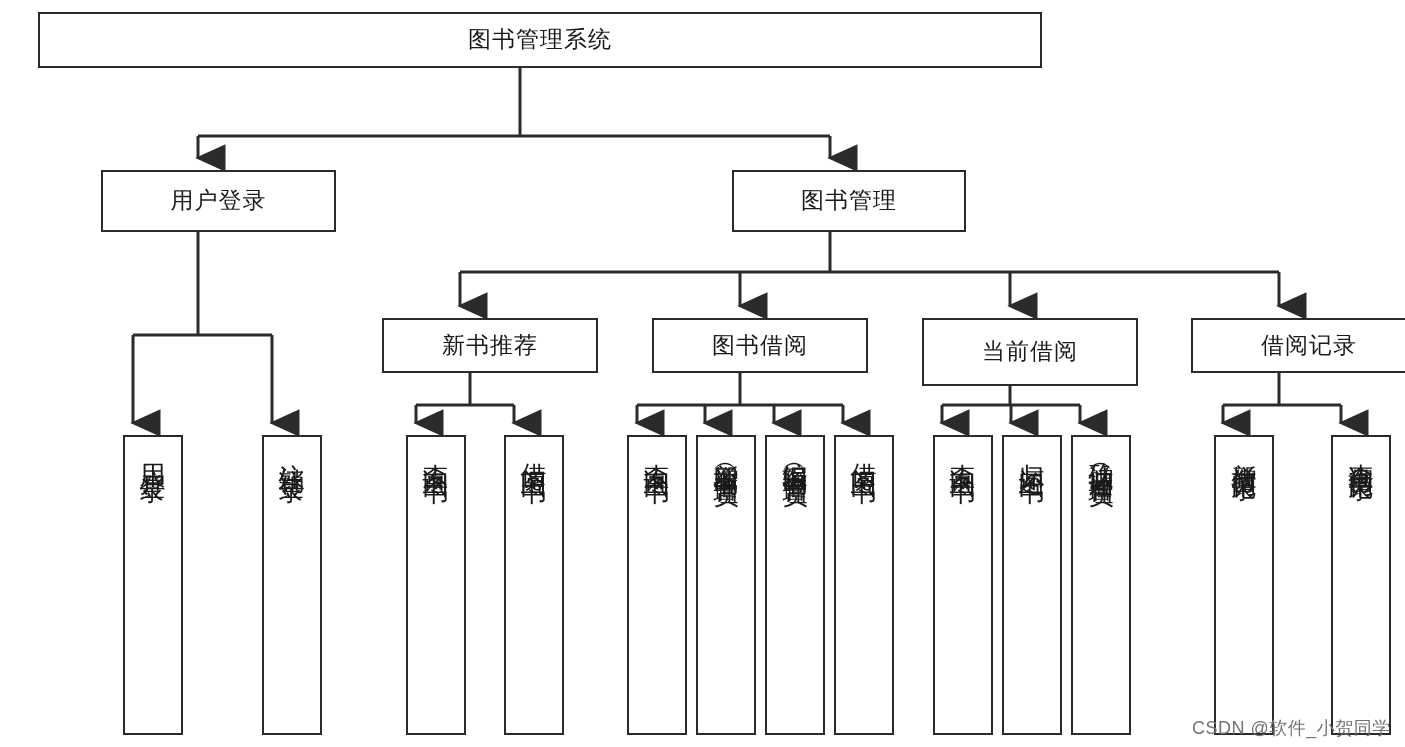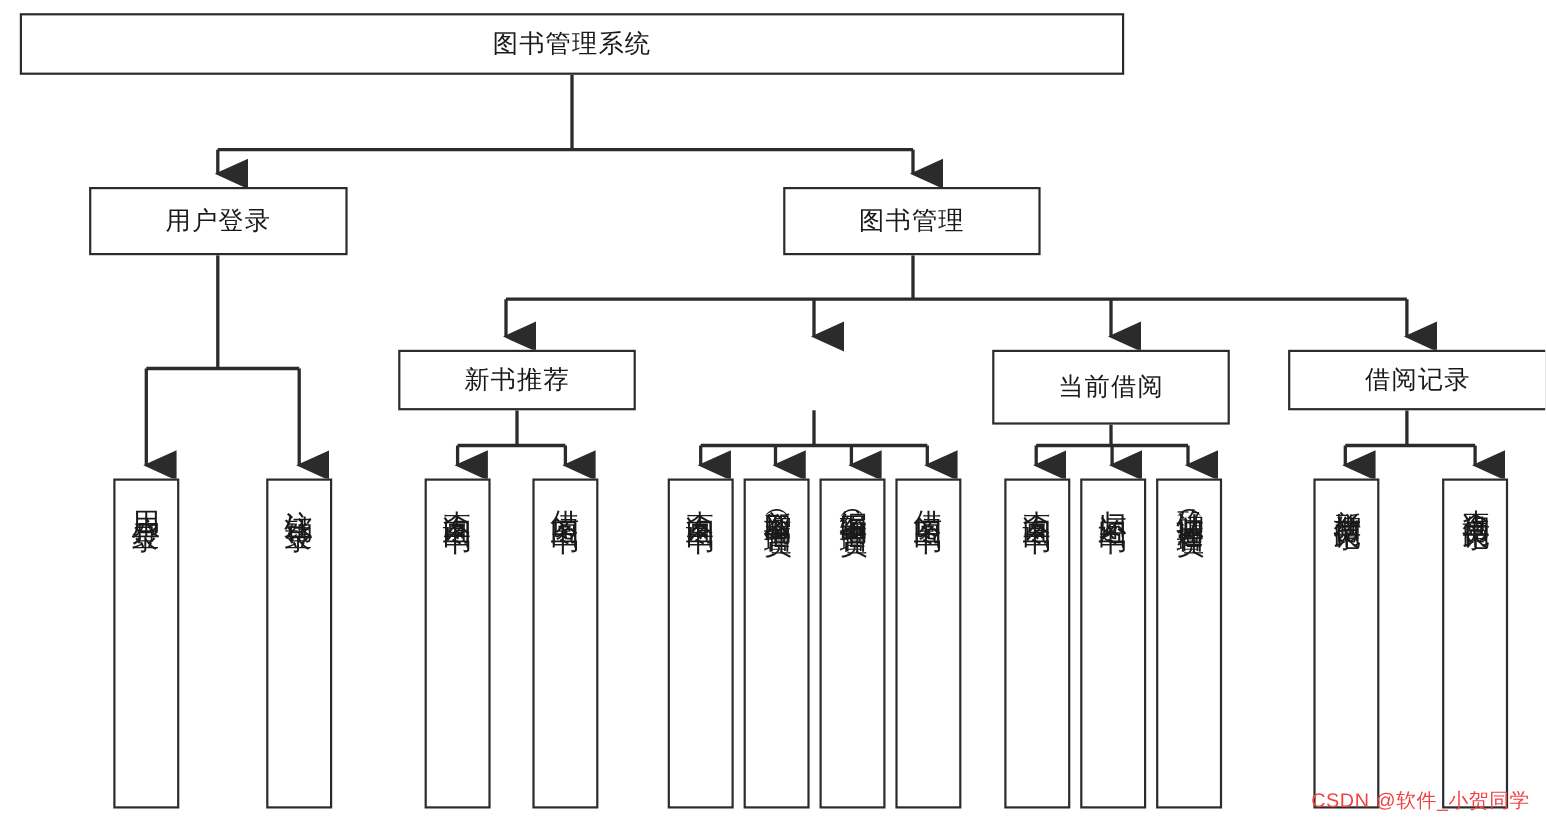--- a/index.html
+++ b/index.html
@@ -26,20 +26,21 @@
   .node {
     position: absolute;
     box-sizing: border-box;
     background: #ffffff;
     border: 2px solid #2b2b2b;
     display: flex;
     align-items: center;
     justify-content: center;
     color: #1a1a1a;
     z-index: 2;
+    margin-left: 20px;
   }
   .node .lbl {
     display: block;
     text-align: center;
     line-height: 1.18;
     white-space: nowrap;
   }
   
   .node.h .lbl {
     font-size: 23px;
@@ -65,21 +66,21 @@
   }
   .node.v.tall .lbl {
     font-size: 25px;
     letter-spacing: 3px;
   }
   .watermark {
     position: absolute;
     left: 1192px;
     top: 716px;
     font-size: 18px;
-    color: #ef4444;
+    color: #737373;
     letter-spacing: 0.5px;
     z-index: 3;
     white-space: nowrap;
   }
 </style>
 </head>
 <body>
 
 <div id="canvas">
 
@@ -144,20 +145,23 @@
   </div>
 
   <div class="node h" style="left:362px; top:318px; width:216px; height:55px;">
     <span class="lbl">新书推荐</span>
   </div>
 
   <div class="node h" style="left:712px; top:170px; width:234px; height:62px;">
     <span class="lbl">图书管理</span>
   </div>
 
+  <div class="node h" style="left:632px; top:318px; width:216px; height:55px;">
+    <span class="lbl">图书借阅</span>
+  </div>
 
   <div class="node h" style="left:902px; top:318px; width:216px; height:68px;">
     <span class="lbl">当前借阅</span>
   </div>
 
   <div class="node h" style="left:1171px; top:318px; width:236px; height:55px;">
     <span class="lbl">借阅记录</span>
   </div>
 
   <div class="node v" style="left:103px; top:435px; width:60px; height:300px;">

